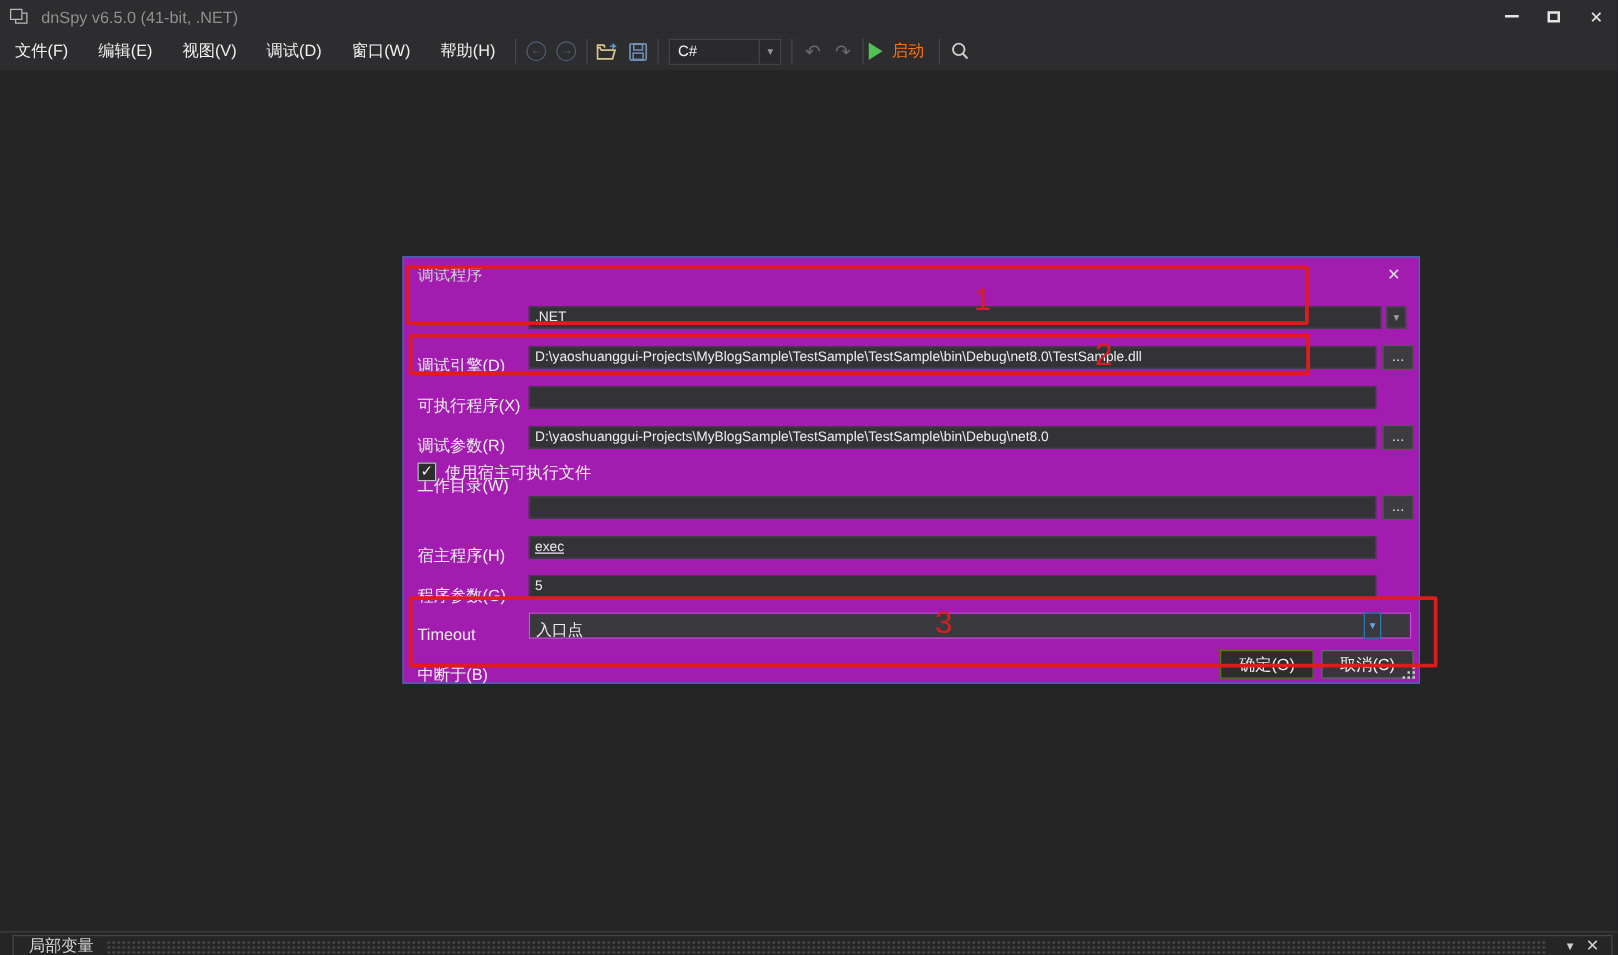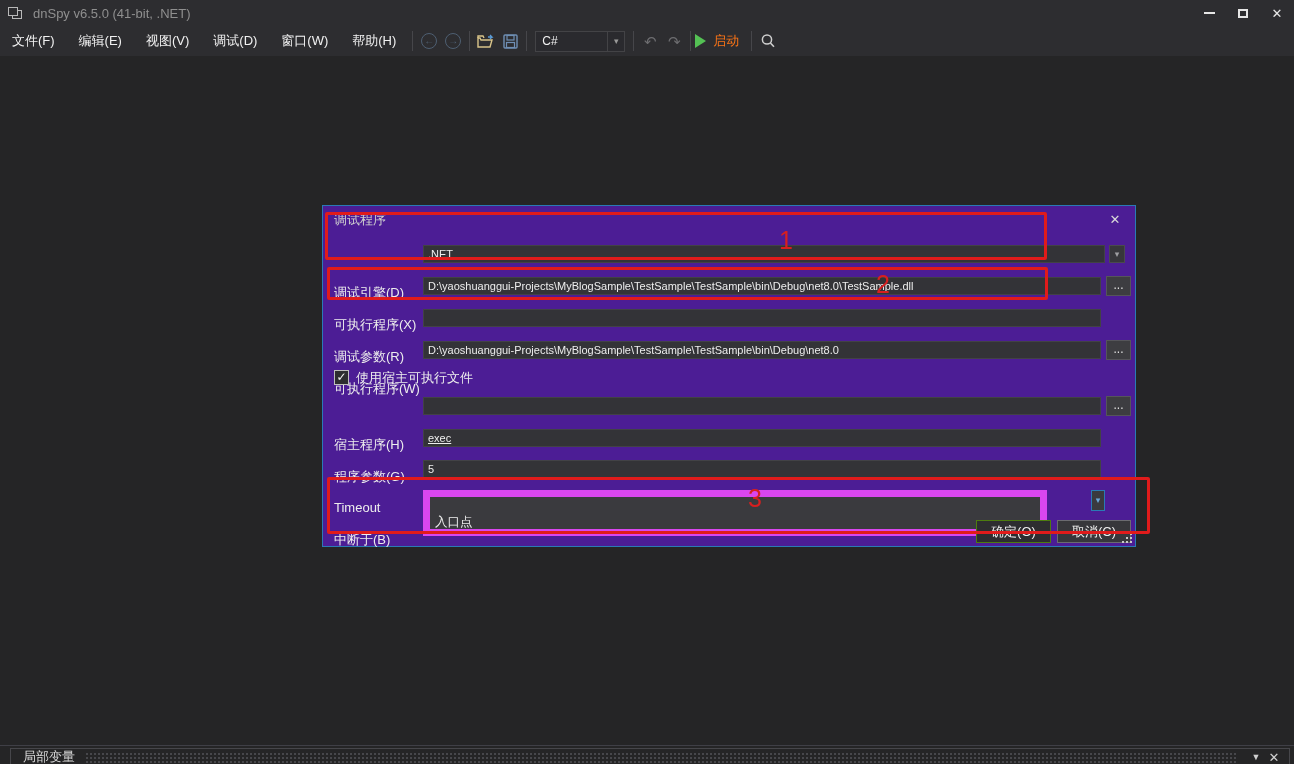--- a/index.html
+++ b/index.html
@@ -47,21 +47,21 @@
   .lang-combo .val { flex:1; padding-left:6px; color:#f1f1f1; font-size:12px; }
   .lang-combo .arrow { width:17px; height:100%; border-left:1px solid #434346;
     display:flex; align-items:center; justify-content:center; color:#9a9a9a; font-size:9px; }
   .dim-glyph { color:#6d6d70; font-size:15px; line-height:1; }
   .play-tri { width:0; height:0; border-left:11px solid #54c154; border-top:7px solid transparent; border-bottom:7px solid transparent; }
   .start-label { color:#f97316; margin:0 8px 0 7px; }
 
   
   .dialog {
     position:absolute; left:322px; top:205px; width:814px; height:342px;
-    background:#4c1d95; border:1px solid #2a7ab5;
+    background:#a21caf; border:1px solid #2a7ab5;
   }
   .dlg-title { position:absolute; left:11px; top:5px; color:#cfcfcf; }
   .dlg-close { position:absolute; right:10px; top:5px; width:20px; height:18px;
     color:#d8d8d8; font-size:13px; text-align:center; line-height:18px; }
   .dlg-label { position:absolute; left:11px; height:18px; line-height:18px; color:#ededed; white-space:nowrap;margin-top:39px; }
   .tbox {
     position:absolute; left:100px; width:678px; height:18px;
     background:#333337; border:1px solid #424246;
     color:#ededed; font-size:11px; line-height:16px; padding:0 4px;
     white-space:nowrap; overflow:hidden;
@@ -75,23 +75,23 @@
     background:#3d3d41; border:1px solid #55555a;
     color:#e0e0e0; font-size:12px; text-align:center; line-height:16px;
   }
   .chk {
     position:absolute; left:11px; top:164px; width:15px; height:15px;
     background:#2d2d30; border:1px solid #bfbfbf;
     color:#f5f5f5; font-size:12px; line-height:13px; text-align:center;
   }
   .chk-label { position:absolute; left:33px; top:163px; color:#ededed; }
   .focus-combo {
-    position:absolute; left:100px; top:284px; width:624px; height:21px;
-    background:#3a3a3e; border:7px solid #d946ef;
-    color:#ededed; font-size:12.5px; line-height:19px; padding:16px 5px;
+    position:absolute; left:100px; top:284px; width:706px; height:21px;
+    background:#3a3a3e; border:1px solid #d946ef;
+    color:#ededed; font-size:12.5px; line-height:19px; padding:4px 5px;
   }
   .focus-combo-arrow {
     position:absolute; left:768px; top:284px; width:14px; height:21px;
     background:#3a3a3e; border:1px solid #2a7ab5;
     color:#6aa7d8; font-size:9px; text-align:center; line-height:19px;
   }
   .dlg-btn { position:absolute; top:314px; height:23px; text-align:center; line-height:21px; font-size:13px; color:#f0f0f0; }
   .btn-ok { left:653px; width:75px; background:#2d2d30; border:1px solid #4d7c0f; }
   .btn-cancel { left:734px; width:74px; background:#37373b; border:1px solid #6b6b70; }
   .grip { position:absolute; right:3px; bottom:3px; width:12px; height:12px; }
@@ -220,21 +220,21 @@
   <div class="tbox" style="top:39px; width:682px;">.NET</div>
   <div class="combo-arrowbox" style="left:786px; top:39px;">▾</div>
 
   <span class="dlg-label" style="top:71px;">可执行程序(X)</span>
   <div class="tbox" style="top:71px;">D:\yaoshuanggui-Projects\MyBlogSample\TestSample\TestSample\bin\Debug\net8.0\TestSample.dll</div>
   <div class="browse-btn" style="top:70px;">...</div>
 
   <span class="dlg-label" style="top:103px;">调试参数(R)</span>
   <div class="tbox" style="top:103px;"></div>
 
-  <span class="dlg-label" style="top:135px;">可执行程序(W)</span>
+  <span class="dlg-label" style="top:135px;">工作目录(W)</span>
   <div class="tbox" style="top:135px;">D:\yaoshuanggui-Projects\MyBlogSample\TestSample\TestSample\bin\Debug\net8.0</div>
   <div class="browse-btn" style="top:134px;">...</div>
 
   <div class="chk">
     <span>✓</span>
   </div>
   <span class="chk-label">使用宿主可执行文件</span>
 
   <span class="dlg-label" style="top:191px;">宿主程序(H)</span>
   <div class="tbox" style="top:191px;"></div>

